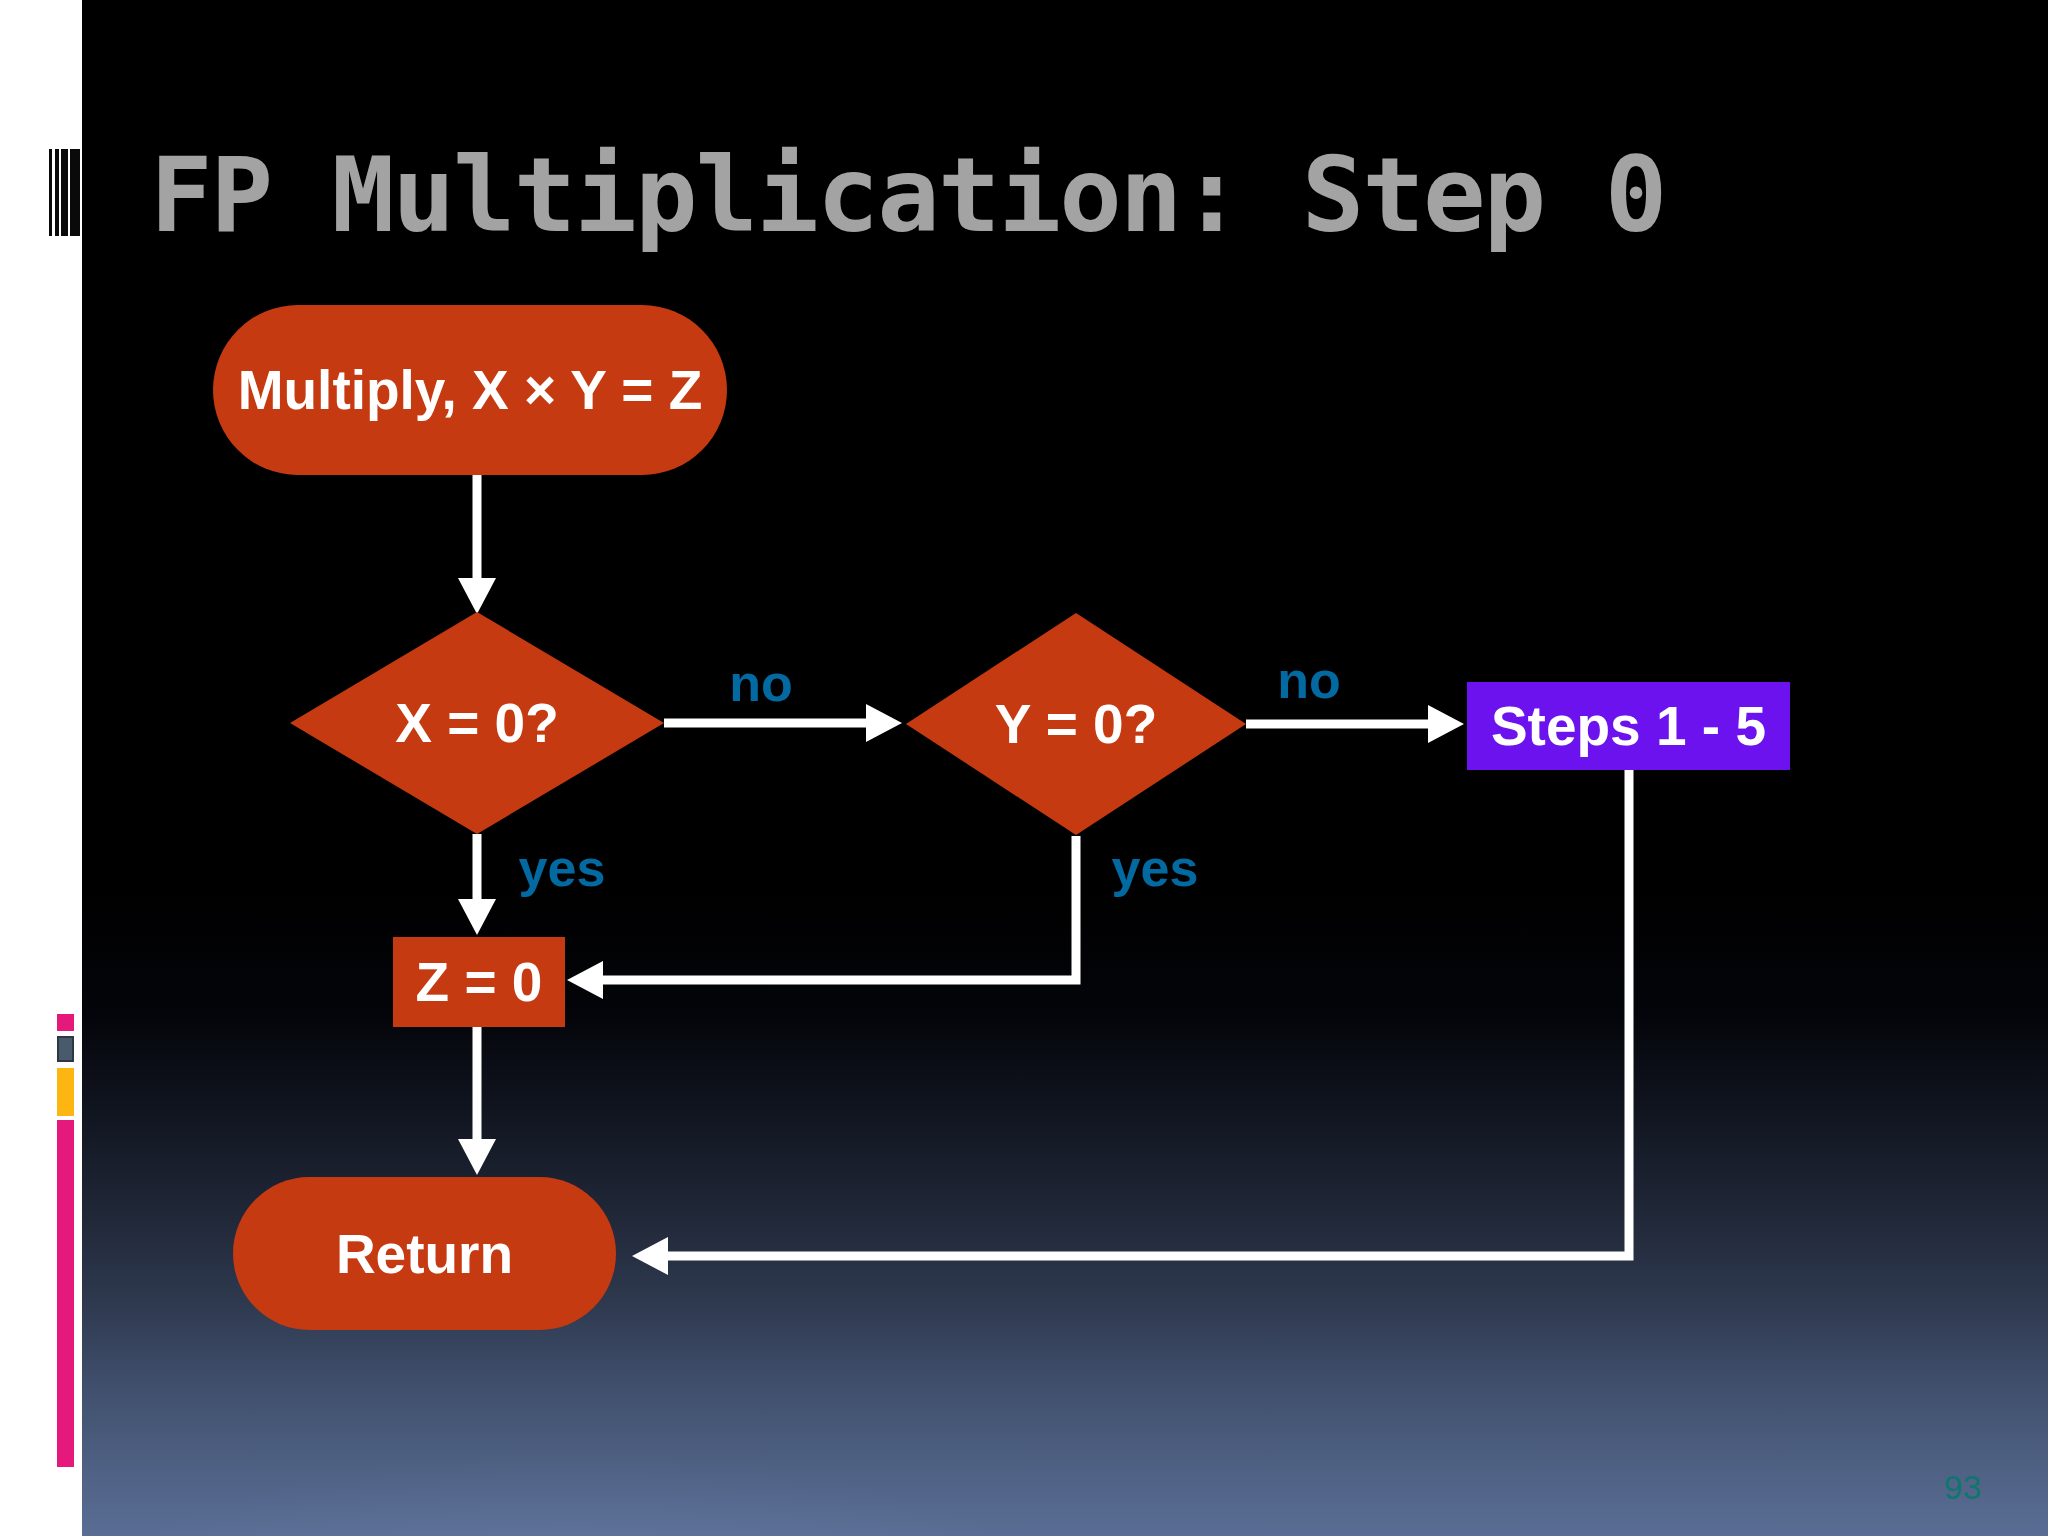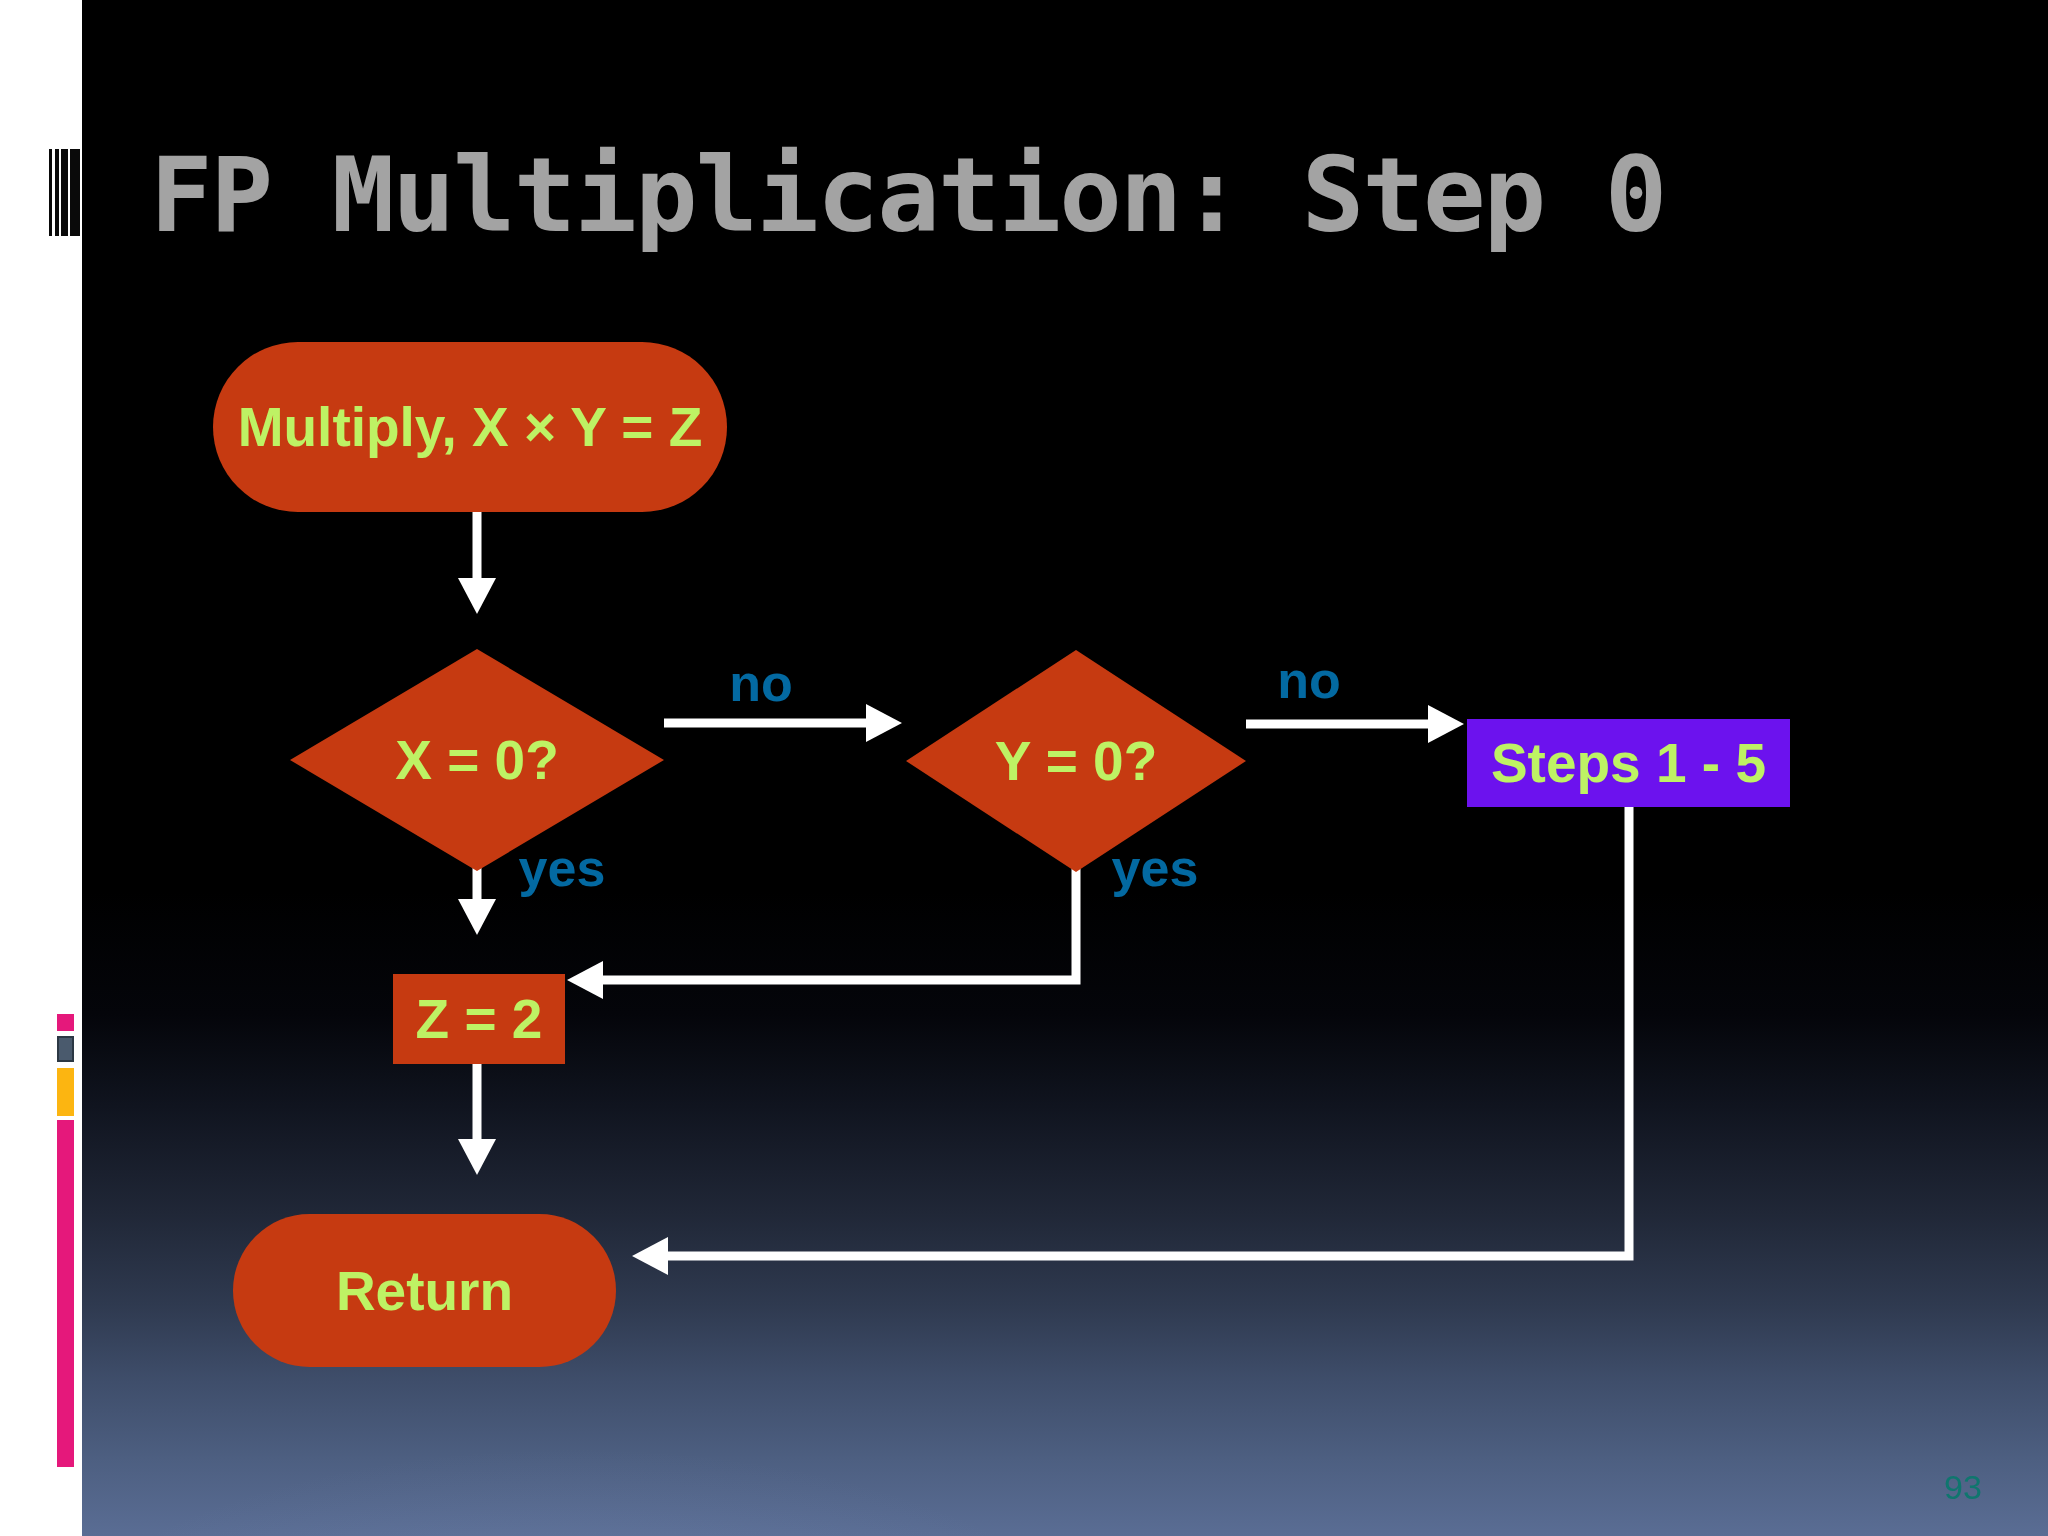--- a/index.html
+++ b/index.html
@@ -41,22 +41,22 @@
   .slide-title {
     position: absolute; left: 150px; top: 143px;
     font-family: "DejaVu Sans Mono", monospace;
     font-weight: 700; font-size: 104px; line-height: 1.0;
     white-space: nowrap; letter-spacing: -2px;
   }
 
   .node {
     position: absolute; display: flex;
     align-items: center; justify-content: center;
-    color: #bef264; font-weight: 700; font-size: 55px;
-    text-align: center; box-sizing: border-box; margin-top: 37px;
+    color: #ffffff; font-weight: 700; font-size: 55px;
+    text-align: center; box-sizing: border-box;
   }
   .terminator { border-radius: 999px; }
   .decision { clip-path: polygon(50% 0%, 100% 50%, 50% 100%, 0% 50%); }
 
   .node-multiply { left: 213px; top: 305px;  width: 514px; height: 170px; }
   .node-x0      { left: 290px; top: 612px;  width: 374px; height: 222px; }
   .node-y0      { left: 906px; top: 613px;  width: 340px; height: 222px; }
   .node-steps   { left: 1467px; top: 682px; width: 323px; height: 88px; }
   .node-z0      { left: 393px; top: 937px;  width: 172px; height: 90px; }
   .node-return  { left: 233px; top: 1177px; width: 383px; height: 153px; }
@@ -131,21 +131,21 @@
 
 <div class="node decision node-y0" style="background-color: rgb(198, 58, 17);">
   <span>Y = 0?</span>
 </div>
 
 <div class="node node-steps" style="background-color: rgb(108, 18, 238);">
   <span>Steps 1 - 5</span>
 </div>
 
 <div class="node node-z0" style="background-color: rgb(198, 58, 17);">
-  <span>Z = 2</span>
+  <span>Z = 0</span>
 </div>
 
 <div class="node terminator node-return" style="background-color: rgb(198, 58, 17);">
   <span>Return</span>
 </div>
 
 <div class="edge-label lbl-no1">no</div>
 <div class="edge-label lbl-no2">no</div>
 <div class="edge-label lbl-yes1">yes</div>
 <div class="edge-label lbl-yes2">yes</div>

